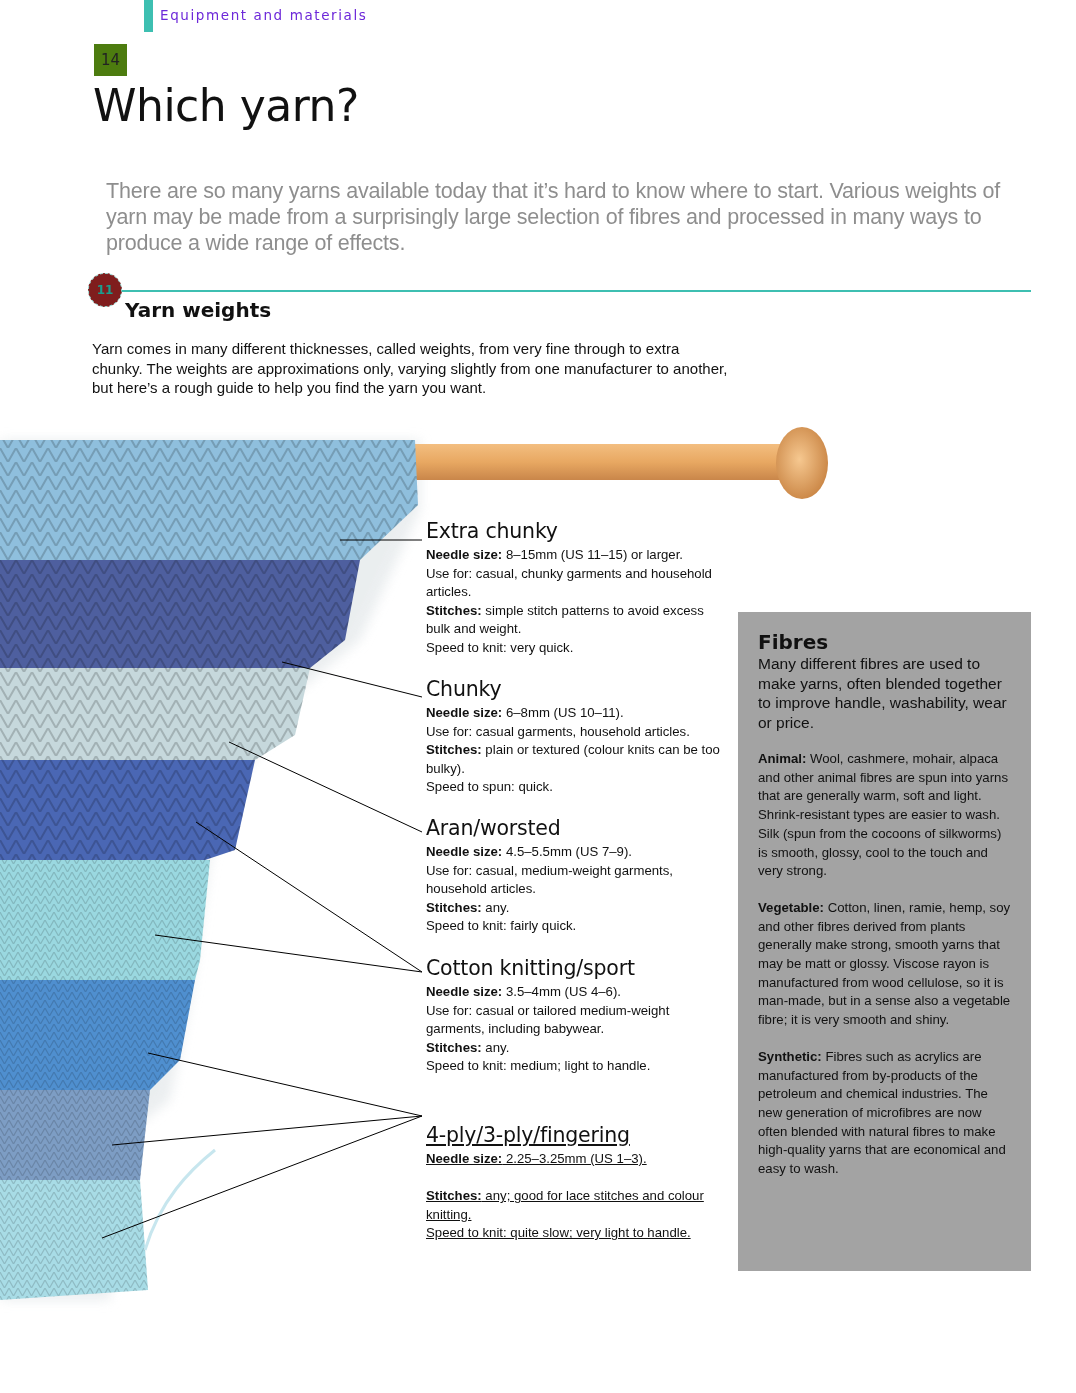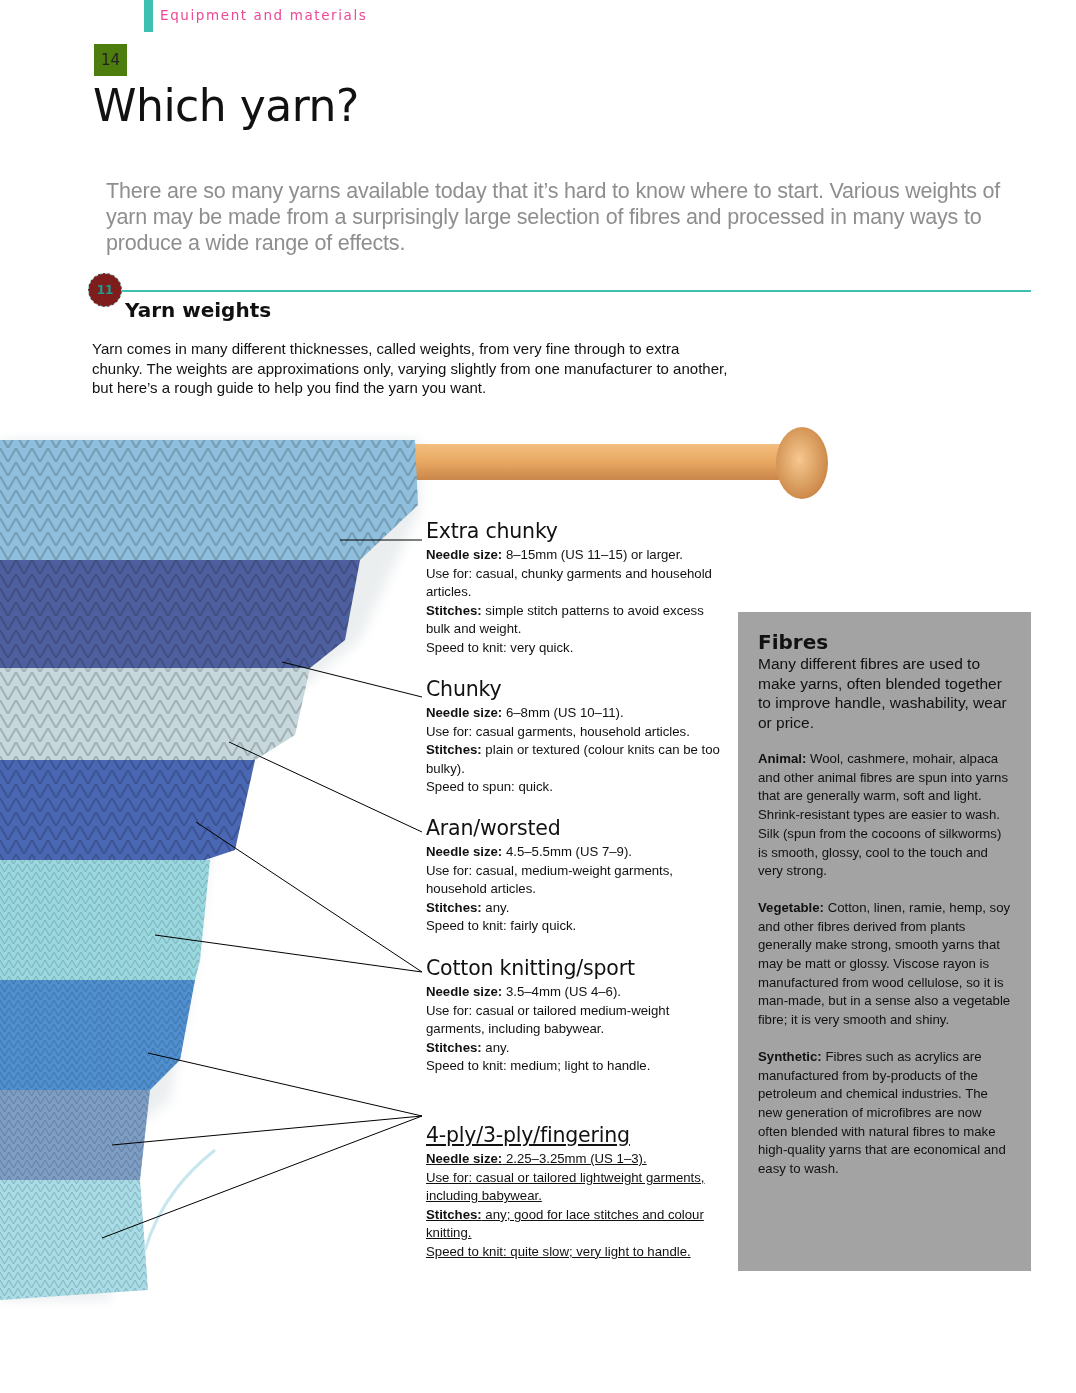--- a/index.html
+++ b/index.html
@@ -7,21 +7,21 @@
     width: 1076px; height: 1393px; position: relative; overflow: hidden;
     font-family: "DejaVu Sans", "Liberation Sans", sans-serif; color: #111;
   }
   .page-num-box {
     position: absolute; left: 94px; top: 0; width: 33px; height: 32px;
     background: #4d7c0f; color: #222; font-size: 15px;
     display: flex; align-items: center; justify-content: center; margin-top: 44px;
   }
   .chapter-bar { position: absolute; left: 144px; top: 0; width: 9px; height: 32px; background: #3dbfb1; }
   .chapter-title {
-    position: absolute; left: 160px; top: 7px; font-size: 13.5px; letter-spacing: 1.6px; color: #ec4899;
+    position: absolute; left: 160px; top: 7px; font-size: 13.5px; letter-spacing: 1.6px; color: #6d28d9;
     font-family: "DejaVu Sans", sans-serif;
   }
   .page-title {
     position: absolute; left: 93px; top: 80px; margin: 0; font-weight: normal;
     font-size: 44px; color: #111; font-family: "DejaVu Sans", sans-serif; letter-spacing: -0.5px;
   }
   .intro {
     position: absolute; left: 94px; top: 166px; width: 940px; margin: 12px;
     font-family: "Liberation Sans", sans-serif; font-size: 21.5px; line-height: 26px; color: #8e8e8e;
     letter-spacing: -0.2px;
@@ -166,21 +166,21 @@
     <span>Use for: casual or tailored medium-weight garments, including babywear.</span><br>
     <b>Stitches:</b><span> any.</span><br>
     <span>Speed to knit: medium; light to handle.</span>
   </p>
 </div>
 
 <div class="weight" style="top:1123px;text-decoration:underline;">
   <h3>4-ply/3-ply/fingering</h3>
   <p>
     <b>Needle size:</b><span> 2.25–3.25mm (US 1–3).</span><br>
-    <span>Use for: casual or tailored lightweight garments, including babywear.</span><br>
+    <br>
     <b>Stitches:</b><span> any; good for lace stitches and colour knitting.</span><br>
     <span>Speed to knit: quite slow; very light to handle.</span>
   </p>
 </div>
 
 <div class="fibres">
   <h3>Fibres</h3>
   <p class="lead">Many different fibres are used to make yarns, often blended together to improve handle, washability, wear or price.</p>
   <p class="item"><b>Animal:</b><span> Wool, cashmere, mohair, alpaca and other animal fibres are spun into yarns that are generally warm, soft and light. Shrink-resistant types are easier to wash. Silk (spun from the cocoons of silkworms) is smooth, glossy, cool to the touch and very strong.</span></p>
   <p class="item"><b>Vegetable:</b><span> Cotton, linen, ramie, hemp, soy and other fibres derived from plants generally make strong, smooth yarns that may be matt or glossy. Viscose rayon is manufactured from wood cellulose, so it is man-made, but in a sense also a vegetable fibre; it is very smooth and shiny.</span></p>

